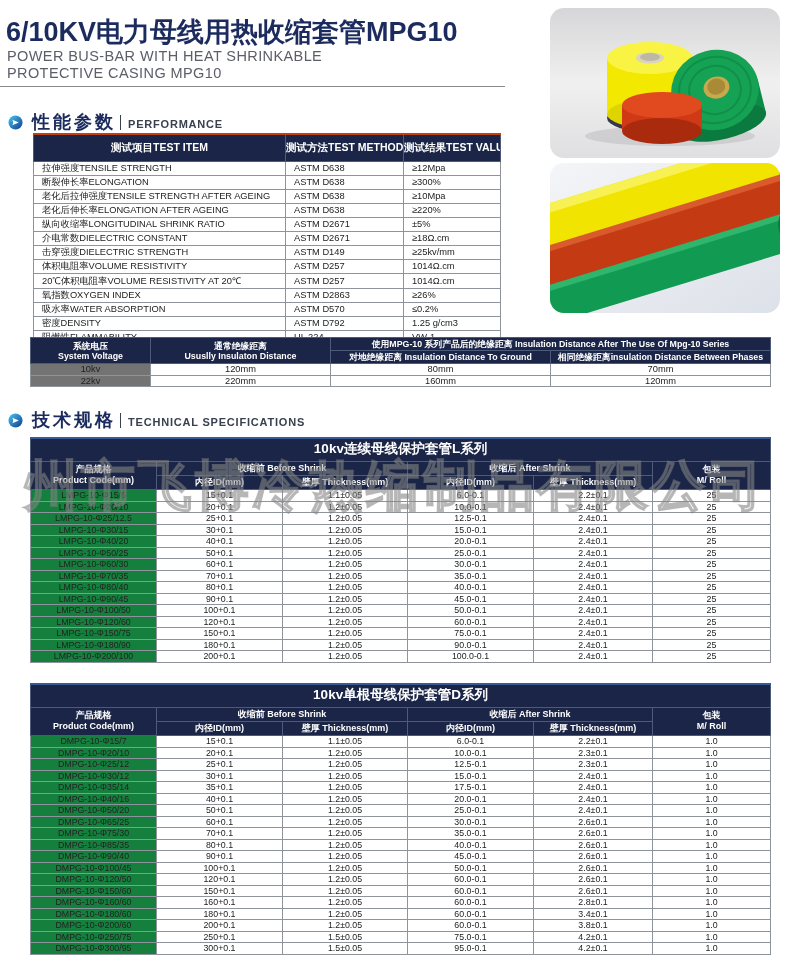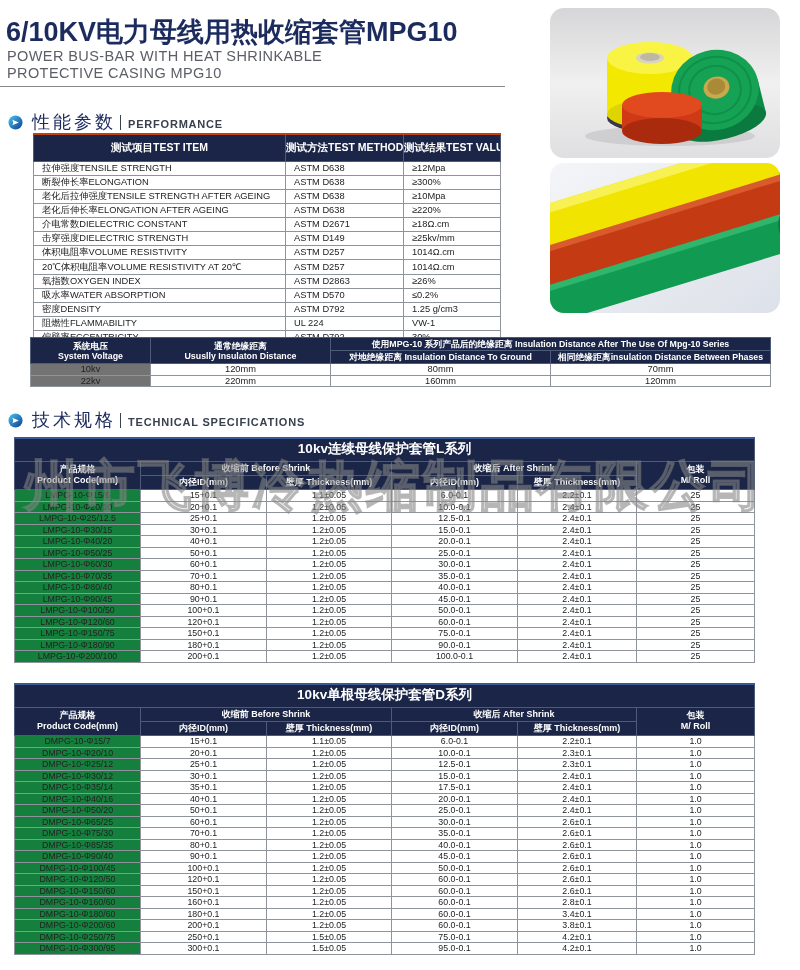--- a/index.html
+++ b/index.html
@@ -14,21 +14,21 @@
   
   .photo { position:absolute; width:230px; height:150px; }
   .photo1 { left:550px; top:8px; }
   .photo2 { left:550px; top:163px; }
 
   
   .sec-head { position:absolute; display:flex; align-items:center; }
   .sec1 { left:8px; top:110px; }
   .sec2 { left:8px; top:408px; }
   .sec-icon { width:15px; height:15px; margin-right:9px; }
-  .sec-zh { font-size:18px; font-weight:normal; color:#1c2b5e; letter-spacing:3px; }
+  .sec-zh { font-size:18px; font-weight:bold; color:#1c2b5e; letter-spacing:3px; }
   .sec-sep { width:1px; height:15px; background:#3a4152; margin:0 7px 0 4px; }
   .sec-en { font-size:11px; font-weight:bold; color:#39404f; letter-spacing:0.8px; padding-top:3px; }
 
   
   table { border-collapse:collapse; table-layout:fixed; }
   th, td { border:1px solid #8f949c; overflow:hidden; white-space:nowrap; }
   thead th { background:#1a2547; color:#ffffff; font-weight:bold; border:1px solid #4d5a7a; }
   tbody td { color:#222; background:#fff; }
 
   
@@ -44,21 +44,21 @@
   .volt { width:740px; border:1px solid #5a5f68; }
   .volt thead th { font-size:8.8px; line-height:1.15; padding:1px 0; }
   .volt thead th .en { font-weight:bold; }
   .volt tbody tr { height:11.5px; }
   .volt tbody td { font-size:9.3px; text-align:center; }
   .volt tbody td:first-child { background:#737373; }
   .volt col.c1 { width:120px; } .volt col.c2 { width:180px; }
   .volt col.c3 { width:220px; } .volt col.c4 { width:220px; }
 
   
-  .spec-wrap { position:absolute; left:14px; width:740px; }
+  .spec-wrap { position:absolute; left:30px; width:740px; }
   .lwrap { top:437px; } .dwrap { top:683px; }
   .spec { width:740px; border:1px solid #5a5f68; }
   .spec .title-bar { height:23px; background:#1a2547; color:#fff; font-size:13.5px; font-weight:bold; text-align:center; border:1px solid #4d5a7a; border-top:2px solid #3a5a96; }
   .spec thead th { font-size:9px; line-height:1.25; padding:1px 0; font-weight:bold; }
   .spec tbody tr { height:11.5px; }
   .spec tbody td { font-size:8.8px; text-align:center; }
   .spec tbody td:first-child { background:#15803d; }
   .spec col.c1 { width:126px; } .spec col.c2 { width:126px; } .spec col.c3 { width:125px; }
   .spec col.c4 { width:126px; } .spec col.c5 { width:119px; } .spec col.c6 { width:118px; }
 
@@ -187,20 +187,25 @@
             <td>老化后拉伸强度TENSILE STRENGTH AFTER AGEING</td>
             <td>ASTM D638</td>
             <td>≥10Mpa</td>
           </tr>
           <tr>
             <td>老化后伸长率ELONGATION AFTER AGEING</td>
             <td>ASTM D638</td>
             <td>≥220%</td>
           </tr>
           <tr>
+            <td>纵向收缩率LONGITUDINAL SHRINK RATIO</td>
+            <td>ASTM D2671</td>
+            <td>±5%</td>
+          </tr>
+          <tr>
             <td>介电常数DIELECTRIC CONSTANT</td>
             <td>ASTM D2671</td>
             <td>≥18Ω.cm</td>
           </tr>
           <tr>
             <td>击穿强度DIELECTRIC STRENGTH</td>
             <td>ASTM D149</td>
             <td>≥25kv/mm</td>
           </tr>
           <tr>

